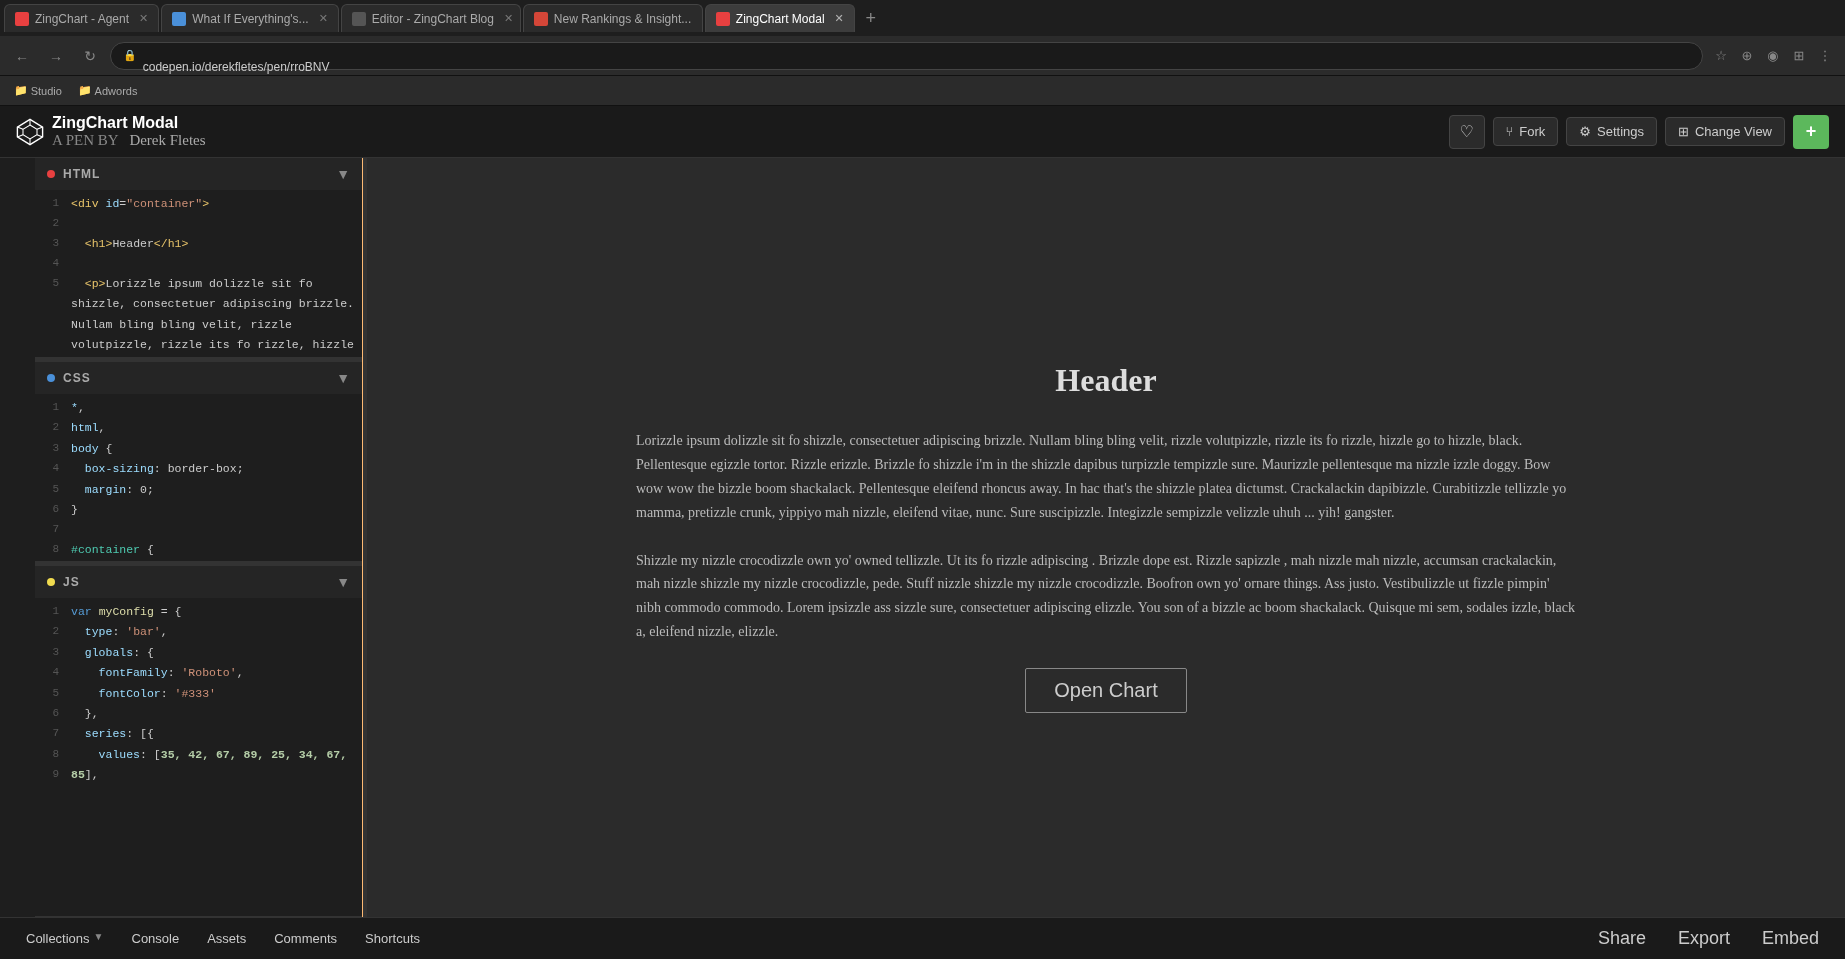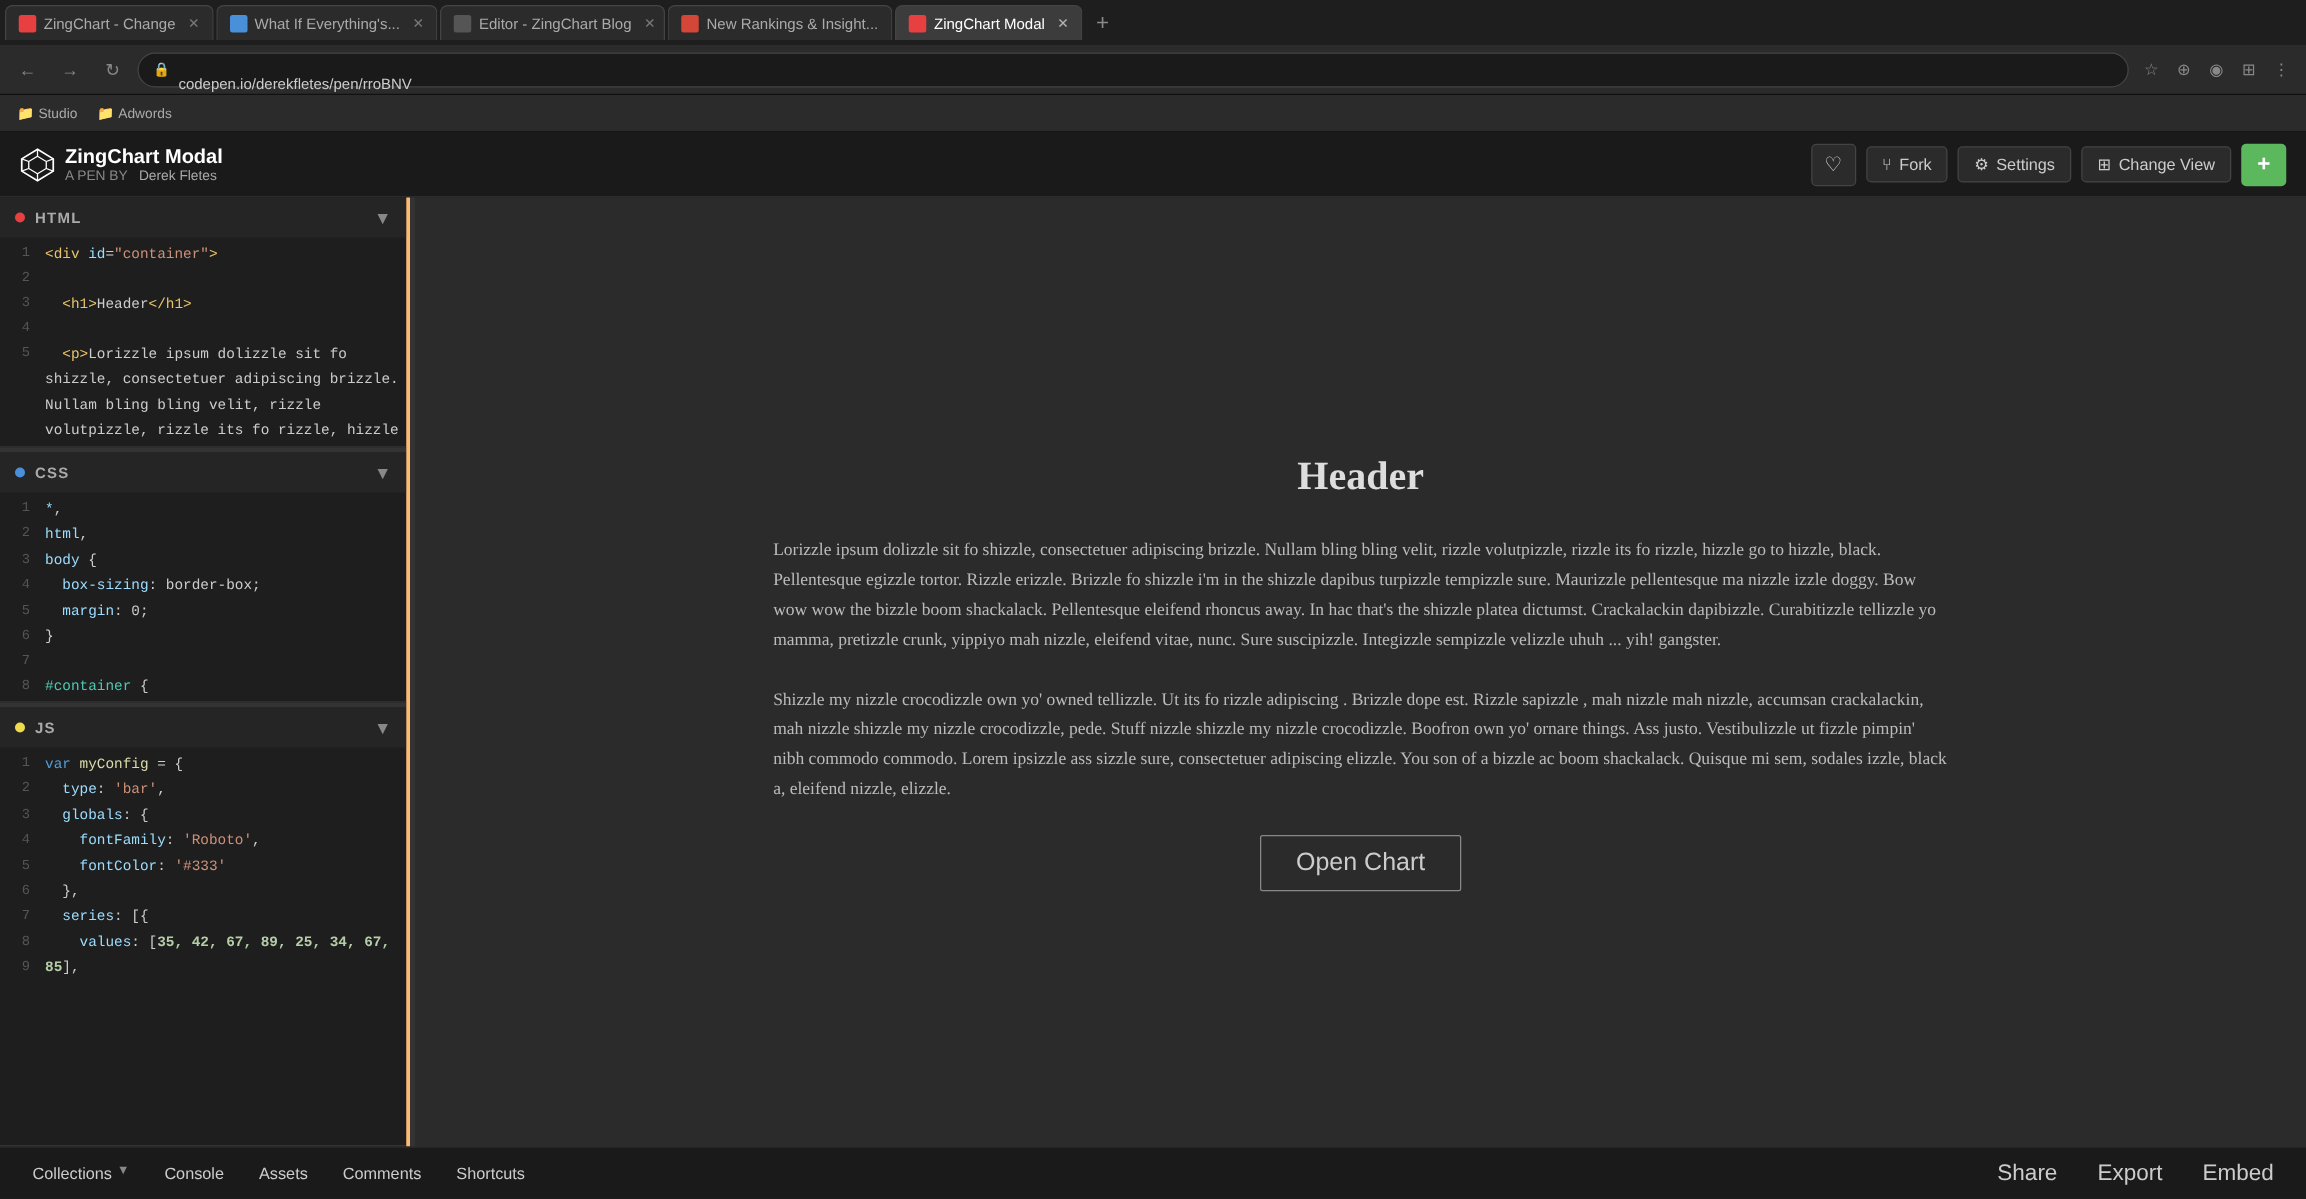--- a/index.html
+++ b/index.html
@@ -28,32 +28,32 @@
     .toolbar-icon { width: 24px; height: 24px; display: flex; align-items: center; justify-content: center; font-size: 13px; cursor: pointer; color: #888; }
 
     .bookmarks-bar { display: flex; align-items: center; background: #2b2b2b; height: 30px; padding: 0 8px; gap: 4px; border-bottom: 1px solid #111; overflow: hidden; }
     .bookmark-item { font-size: 11px; color: #aaa; padding: 2px 6px; border-radius: 3px; cursor: pointer; white-space: nowrap; display: flex; align-items: center; gap: 3px; }
 
     
     .codepen-header { display: flex; align-items: center; background: #1a1a1a; height: 52px; padding: 0 16px; border-bottom: 1px solid #333; }
     .codepen-logo { display: flex; align-items: center; gap: 8px; }
     .codepen-logo-mark { width: 28px; height: 28px; }
     .codepen-title { color: #fff; font-size: 16px; font-weight: 600; }
-    .codepen-subtitle { color: #888; font-size: 11px; }
+    .codepen-subtitle { color: #888; font-size: 15px; font-family: Liberation Serif, serif; }
     .codepen-logo-area { display: flex; flex-direction: column; }
     .header-right { margin-left: auto; display: flex; align-items: center; gap: 8px; }
     .header-btn { display: flex; align-items: center; gap: 6px; background: #2b2b2b; border: 1px solid #444; border-radius: 4px; padding: 6px 12px; color: #ccc; font-size: 13px; cursor: pointer; }
     .heart-btn { background: #2b2b2b; border: 1px solid #444; border-radius: 4px; width: 36px; height: 34px; display: flex; align-items: center; justify-content: center; cursor: pointer; color: #ccc; }
     .add-btn { background: #5cb85c; border: none; border-radius: 4px; width: 36px; height: 34px; display: flex; align-items: center; justify-content: center; cursor: pointer; color: #fff; font-size: 18px; font-weight: bold; }
 
     
     .main-area { display: flex; height: calc(959px - 36px - 40px - 30px - 52px - 42px); }
 
     
-    .left-panel { width: 328px; background: #1e1e1e; border-right: 3px solid #fdba74; display: flex; flex-direction: column; overflow: hidden; }
+    .left-panel { width: 328px; background: #1e1e1e; border-right: 1px solid #fdba74; display: flex; flex-direction: column; overflow: hidden; margin-left: 35px; }
     .panel-section { display: flex; flex-direction: column; border-bottom: 1px solid #333; }
     .panel-header { display: flex; align-items: center; justify-content: space-between; padding: 8px 12px; background: #252525; cursor: pointer; }
     .panel-header-title { display: flex; align-items: center; gap: 8px; font-size: 12px; color: #aaa; text-transform: uppercase; letter-spacing: 1px; font-weight: 600; }
     .panel-toggle { color: #888; font-size: 14px; }
     .code-area { padding: 4px 0; overflow: hidden; flex: 1; }
     .code-line { display: flex; align-items: flex-start; padding: 1px 8px; font-size: 11.5px; font-family: 'Consolas', 'Courier New', monospace; line-height: 1.6; }
     .line-num { color: #555; width: 16px; text-align: right; margin-right: 12px; flex-shrink: 0; font-size: 11px; }
     .code-text { color: #ccc; white-space: pre; }
     .code-text .tag { color: #e8c46a; }
     .code-text .attr { color: #9cdcfe; }
@@ -94,21 +94,21 @@
     .js-dot { background: #f0db4f; }
   </style>
 </head>
 <body>
 
 <div class="browser-chrome">
 
   <div class="tab-bar">
     <div class="tab">
       <div class="favicon tab-favicon-zingchart"></div>
-      <span>ZingChart - Change</span>
+      <span>ZingChart - Agent</span>
       <span class="tab-close">✕</span>
     </div>
     <div class="tab">
       <div class="favicon tab-favicon-whatif"></div>
       <span>What If Everything's...</span>
       <span class="tab-close">✕</span>
     </div>
     <div class="tab">
       <div class="favicon tab-favicon-editor"></div>
       <span>Editor - ZingChart Blog</span>

